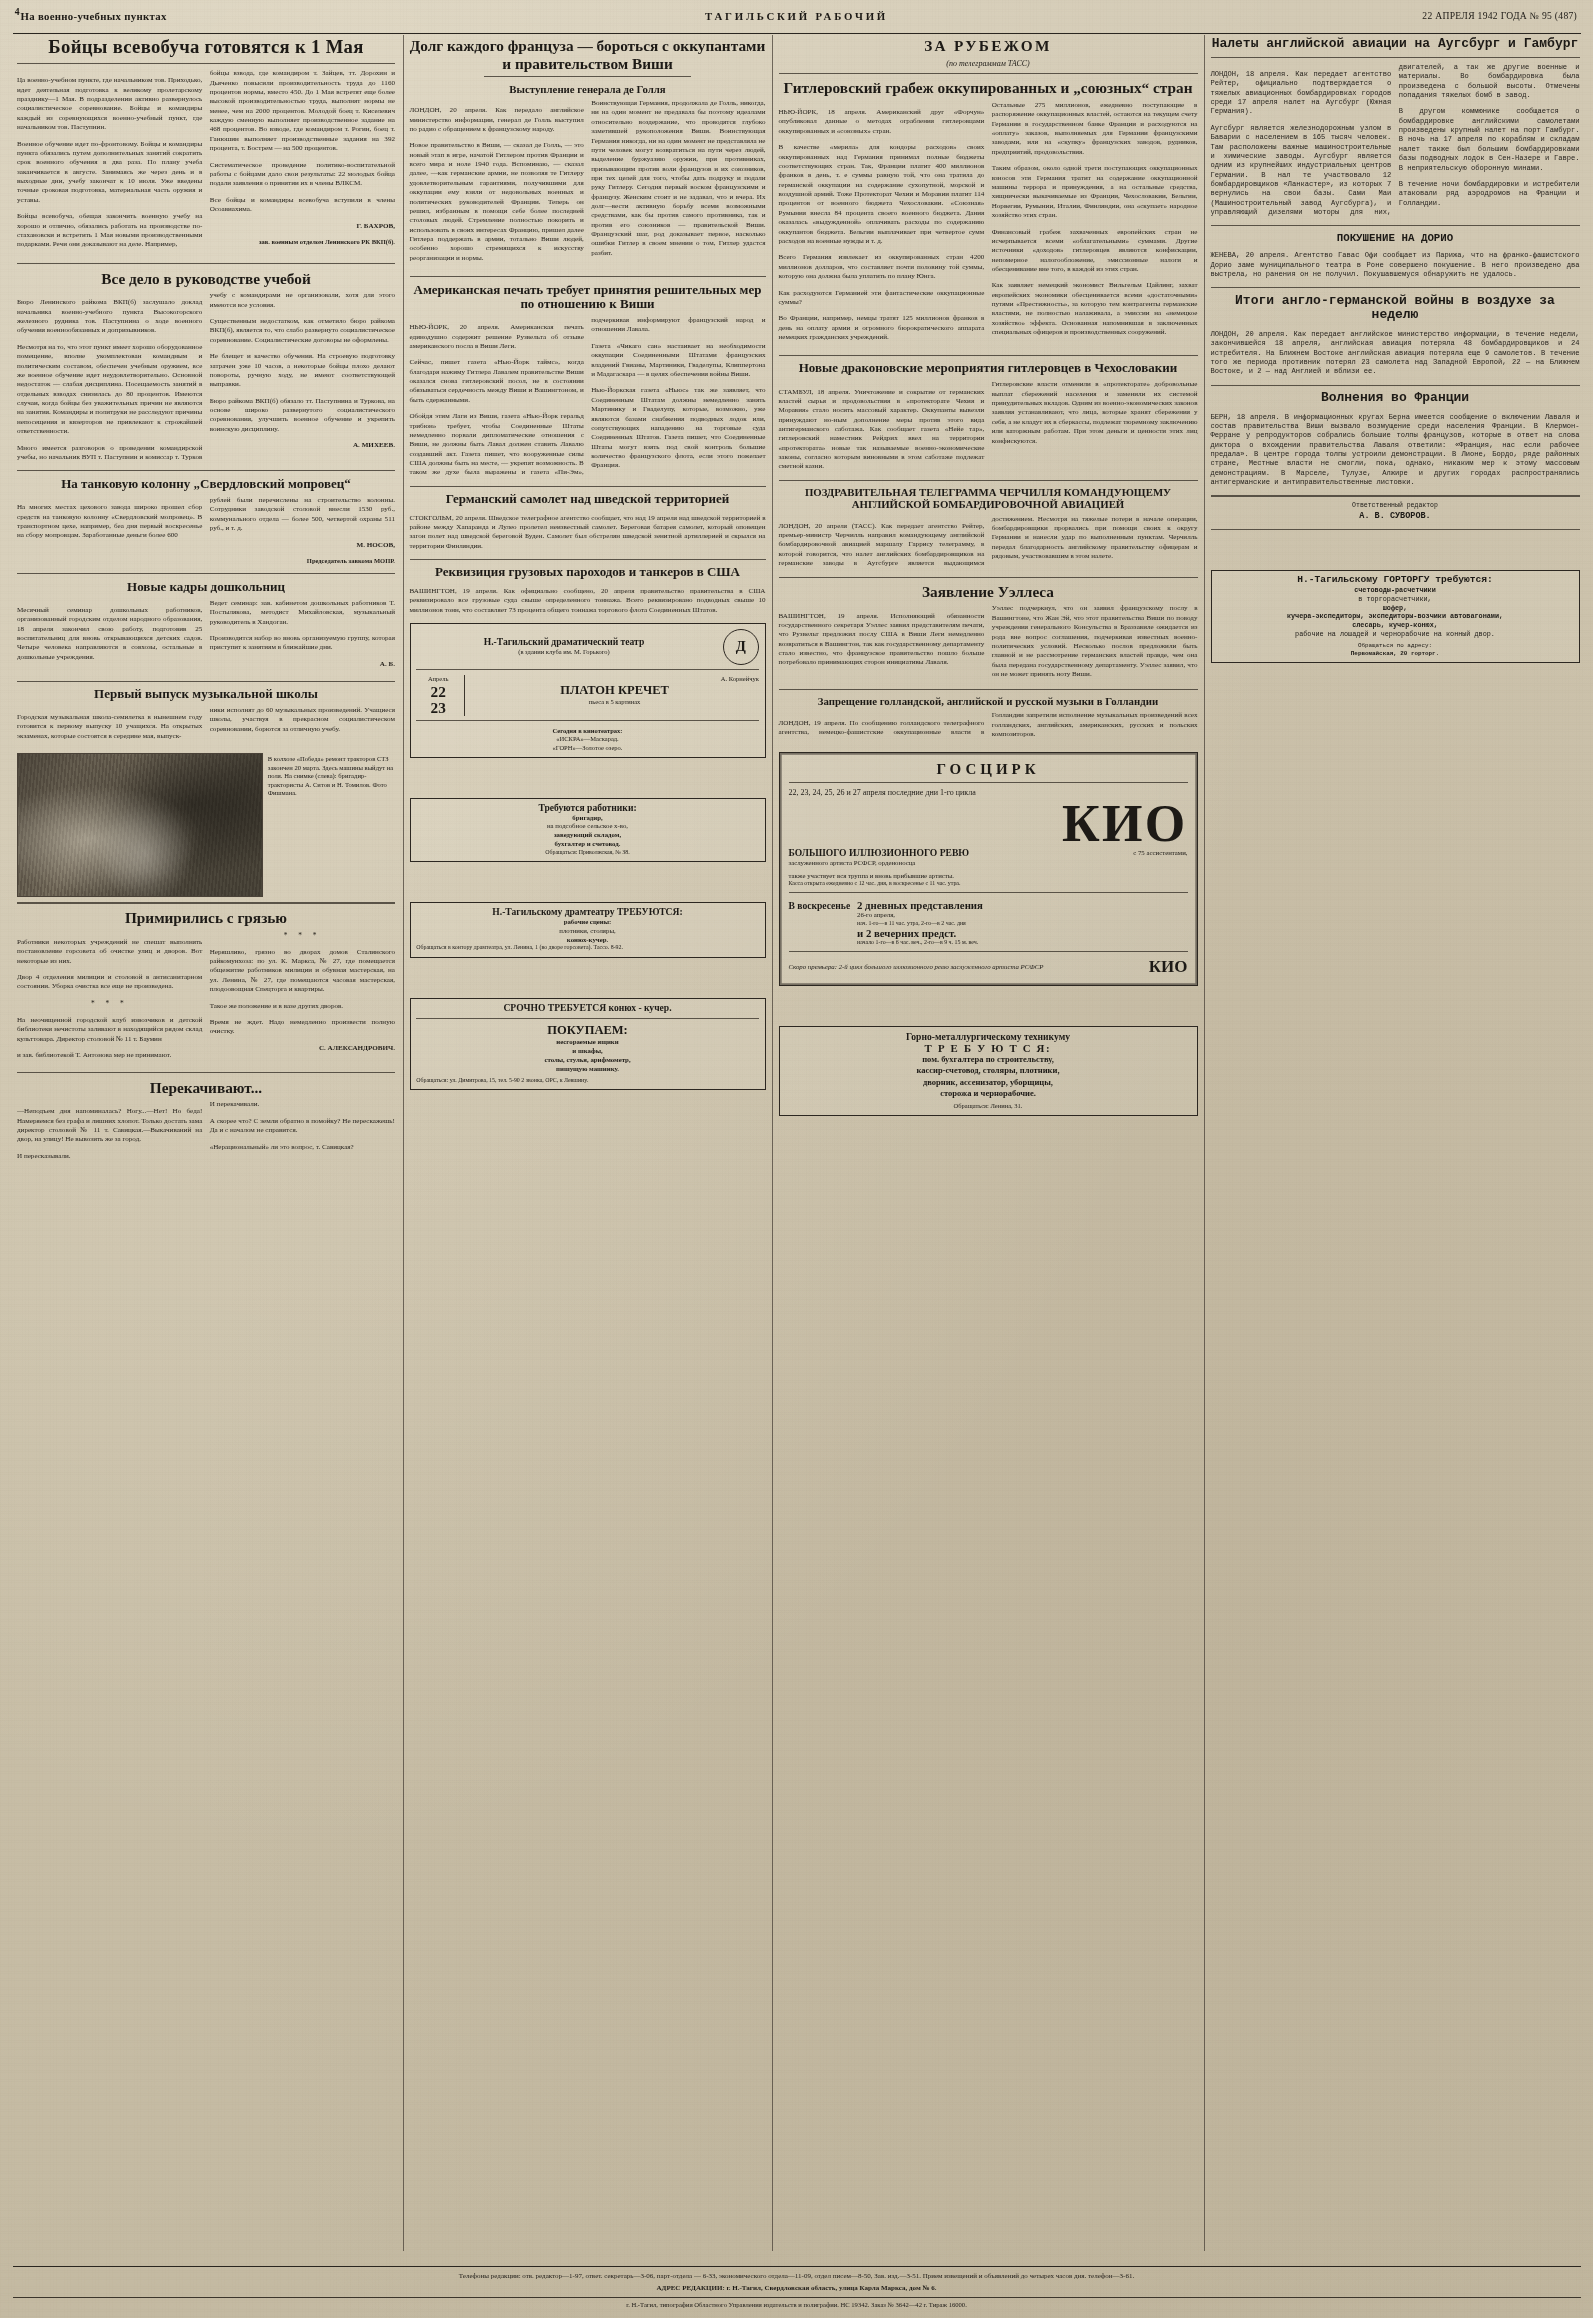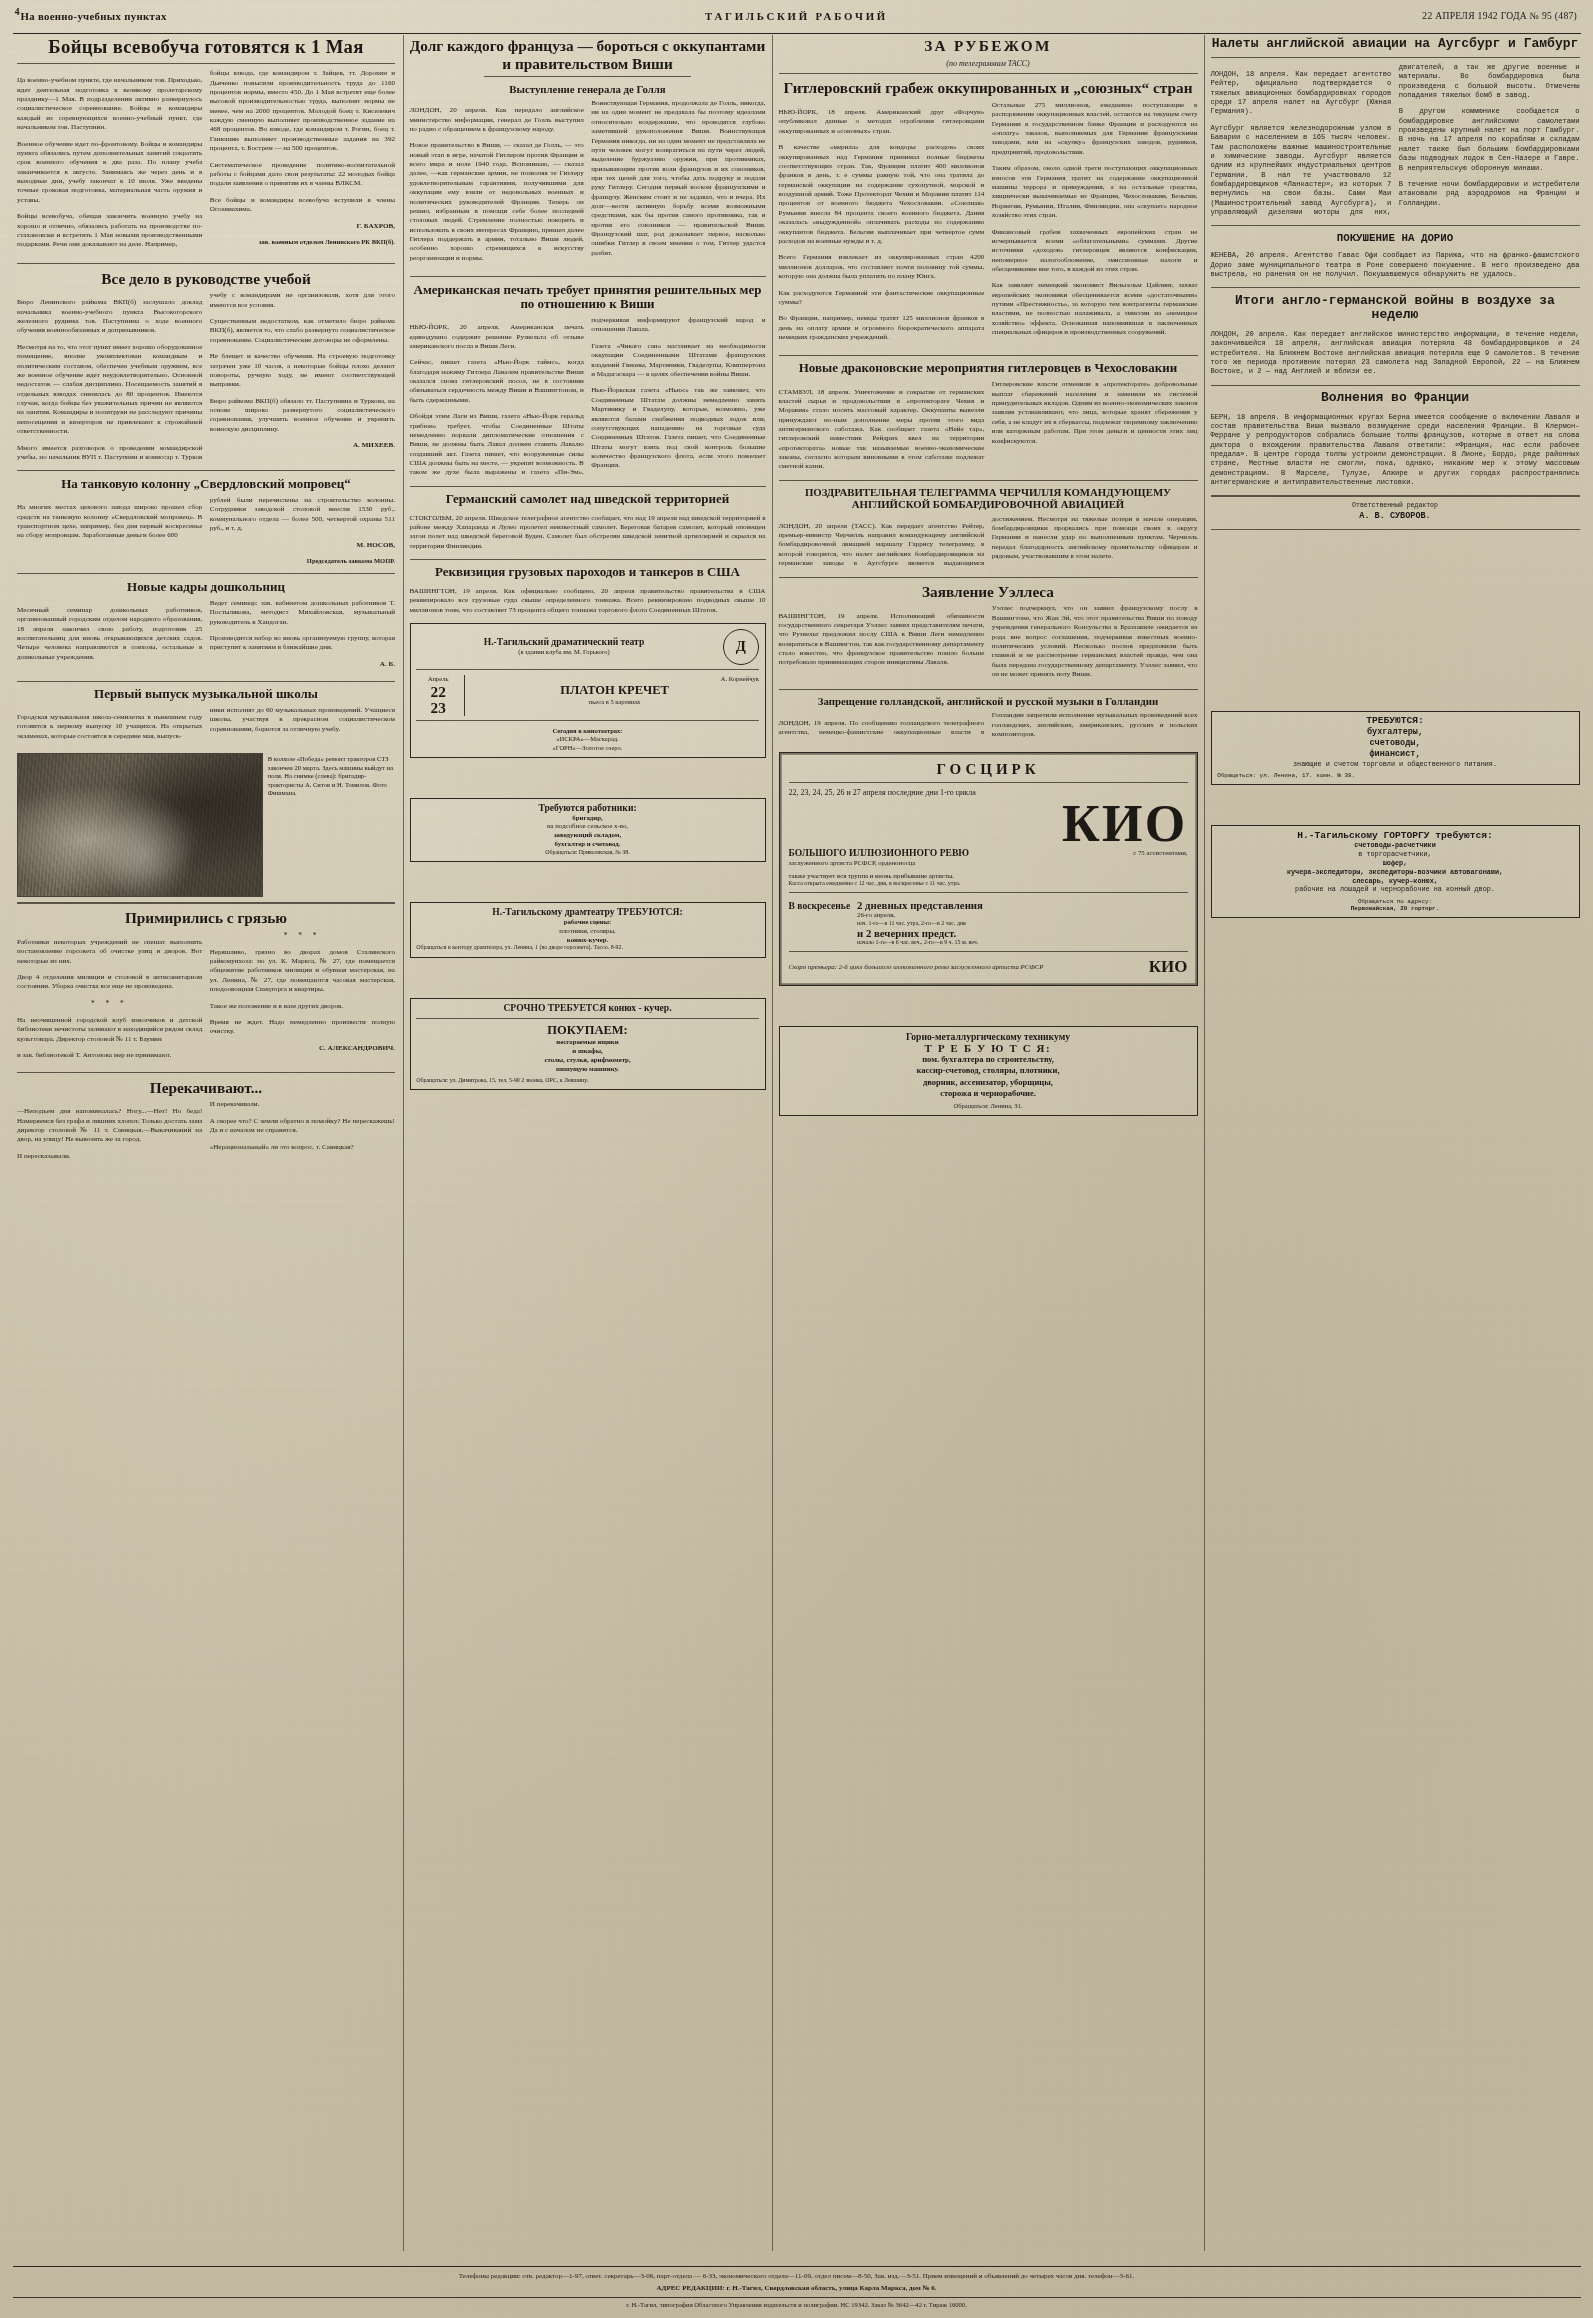--- a/index.html
+++ b/index.html
@@ -602,28 +602,20 @@
 
         <div class="rule-h thick"></div>
 
         <div class="sec">
           <div class="small" style="text-align:center;">Ответственный редактор</div>
           <div class="bold" style="text-align:center; font-size:8.5px;">А. В. СУВОРОВ.</div>
         </div>
 
         <div class="rule-h thick"></div>
 
-        <div class="adbox" style="margin-top:181px;">
-          <div class="ad-title ad-md">ТРЕБУЮТСЯ:</div>
-          <div class="center ad-txt bold" style="font-size:8.5px;">бухгалтеры,</div>
-          <div class="center ad-txt bold" style="font-size:8.5px;">счетоводы,</div>
-          <div class="center ad-txt bold" style="font-size:8.5px;">финансист,</div>
-          <div class="center ad-txt">знающие и счетом торговли и общественного питания.</div>
-          <div class="tiny mt6">Обращаться: ул. Ленина, 17. комн. № 38.</div>
-        </div>
 
         <div class="adbox">
           <div class="ad-title ad-md">Н.-Тагильскому ГОРТОРГУ требуются:</div>
           <div class="center ad-txt bold">счетоводы-расчетчики</div>
           <div class="center ad-txt">в торгорасчетчики,</div>
           <div class="center ad-txt bold">шофер,</div>
           <div class="center ad-txt bold">кучера-экспедиторы, экспедиторы-возчики автовагонами,</div>
           <div class="center ad-txt bold">слесарь, кучер-конюх,</div>
           <div class="center ad-txt">рабочие на лошадей и чернорабочие на конный двор.</div>
           <div class="center tiny mt6">Обращаться по адресу:</div>

